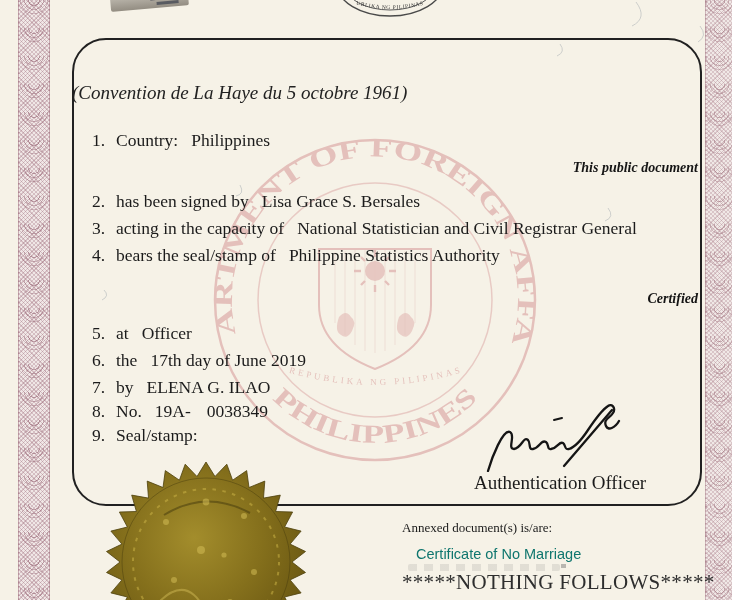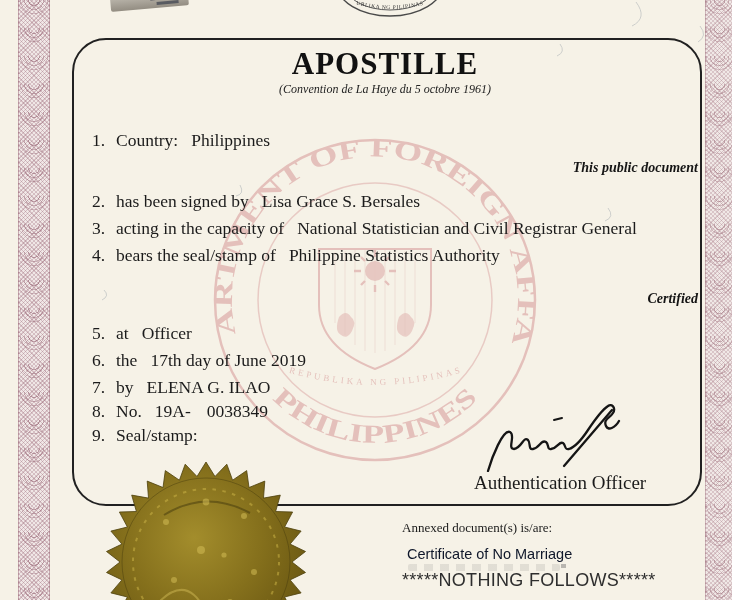--- a/index.html
+++ b/index.html
@@ -39,50 +39,50 @@
   .sticker .mark2{position:absolute; right:10px; top:8px; width:22px; height:3px; background:#3a404d; opacity:.7;}
   .top-seal{position:absolute; left:334px; top:0; width:112px; height:18px;}
   
   .watermark{position:absolute; left:195px; top:120px; width:360px; height:360px; pointer-events:none;}
   
   .title{
     position:absolute; left:72px; top:46px; width:626px; text-align:center;
     font-size:31px; font-weight:bold; letter-spacing:1px; color:#111;
   }
   .subtitle{
-    position:absolute; left:72px; top:82px; width:626px; text-align:center;
-    font-size:12px; font-style:italic; color:#222;
+    position:absolute; left:72px; top:82px; width:626px; text-align:left;
+    font-size:19px; font-style:italic; color:#222;
   }
   .sechead{
     position:absolute; left:72px; width:626px; text-align:right;
     font-size:14px; font-weight:bold; font-style:italic; color:#151515;
   }
   .row{position:absolute; left:92px; font-size:17.5px; white-space:nowrap; color:#1b1b1b;}
   .row .num{display:inline-block; min-width:24px;}
   .row .lbl{margin-right:2px;}
   .row .val{margin-left:11px;}
   .row .val2{margin-left:16px;}
   .sig-block{position:absolute; left:396px; top:432px; font-size:17.5px; white-space:nowrap;}
   .sig-svg{position:absolute; left:478px; top:400px; width:152px; height:72px;}
   .signer-title{position:absolute; left:474px; top:472px; font-size:19px; color:#1b1b1b;font-family:Liberation Serif, serif;}
   
   .annex-heading{position:absolute; left:402px; top:520px; font-size:13px; color:#1b1b1b;}
   .annex-doc{
-    position:absolute; left:407px; top:546px; font-size:14.5px;
-    font-family:"Liberation Sans", sans-serif; color:#0f172a;
+    position:absolute; left:416px; top:546px; font-size:14.5px;
+    font-family:"Liberation Sans", sans-serif; color:#0f766e;
   }
   .erased{
     position:absolute; left:408px; top:564px; width:152px; height:7px;
     background:repeating-linear-gradient(90deg, rgba(110,110,110,.28) 0 9px, transparent 9px 16px);
     opacity:.55; border-radius:2px;
   }
   .erased .dot{position:absolute; right:-6px; top:0; width:5px; height:4px; background:#6a6a6a; opacity:.8;}
   .annex-closing{
-    position:absolute; left:402px; top:570px; font-size:18px; letter-spacing:.3px;
-    font-family:Liberation Sans, sans-serif; color:#2e2e2e;text-align:right;
+    position:absolute; left:402px; top:570px; font-size:21px; letter-spacing:.3px;
+    font-family:Liberation Serif, serif; color:#2e2e2e;text-align:right;
   }
   
   .gold-seal{position:absolute; left:104px; top:460px; width:204px; height:204px;}
   
   .scan-noise{position:absolute; left:0; top:0; width:732px; height:600px; pointer-events:none;}
 </style>
 </head>
 <body>
 
 <div class="page">
@@ -129,21 +129,20 @@
         <textPath href="#wmBottom" startOffset="50%" text-anchor="middle" textLength="230" lengthAdjust="spacingAndGlyphs">PHILIPPINES</textPath>
       </text>
       <text font-size="9" fill="#c05a60" stroke="none" font-family="Liberation Serif, serif" letter-spacing="1">
         <textPath href="#wmScroll" startOffset="50%" text-anchor="middle" textLength="175">REPUBLIKA NG PILIPINAS</textPath>
       </text>
     </g>
   </svg>
 
   <div class="cert-box"></div>
 
-  <div class="title">APOSTILLE</div>
   <div class="subtitle">(Convention de La Haye du 5 octobre 1961)</div>
 
   <div class="row" style="top:130px">
     <span class="num">1.</span><span class="lbl">Country:</span><span class="val">Philippines</span>
   </div>
 
   <div class="sechead" style="top:160px">This public document</div>
 
   <div class="row" style="top:191px">
     <span class="num">2.</span><span class="lbl">has been signed by</span><span class="val">Lisa Grace S. Bersales</span>

